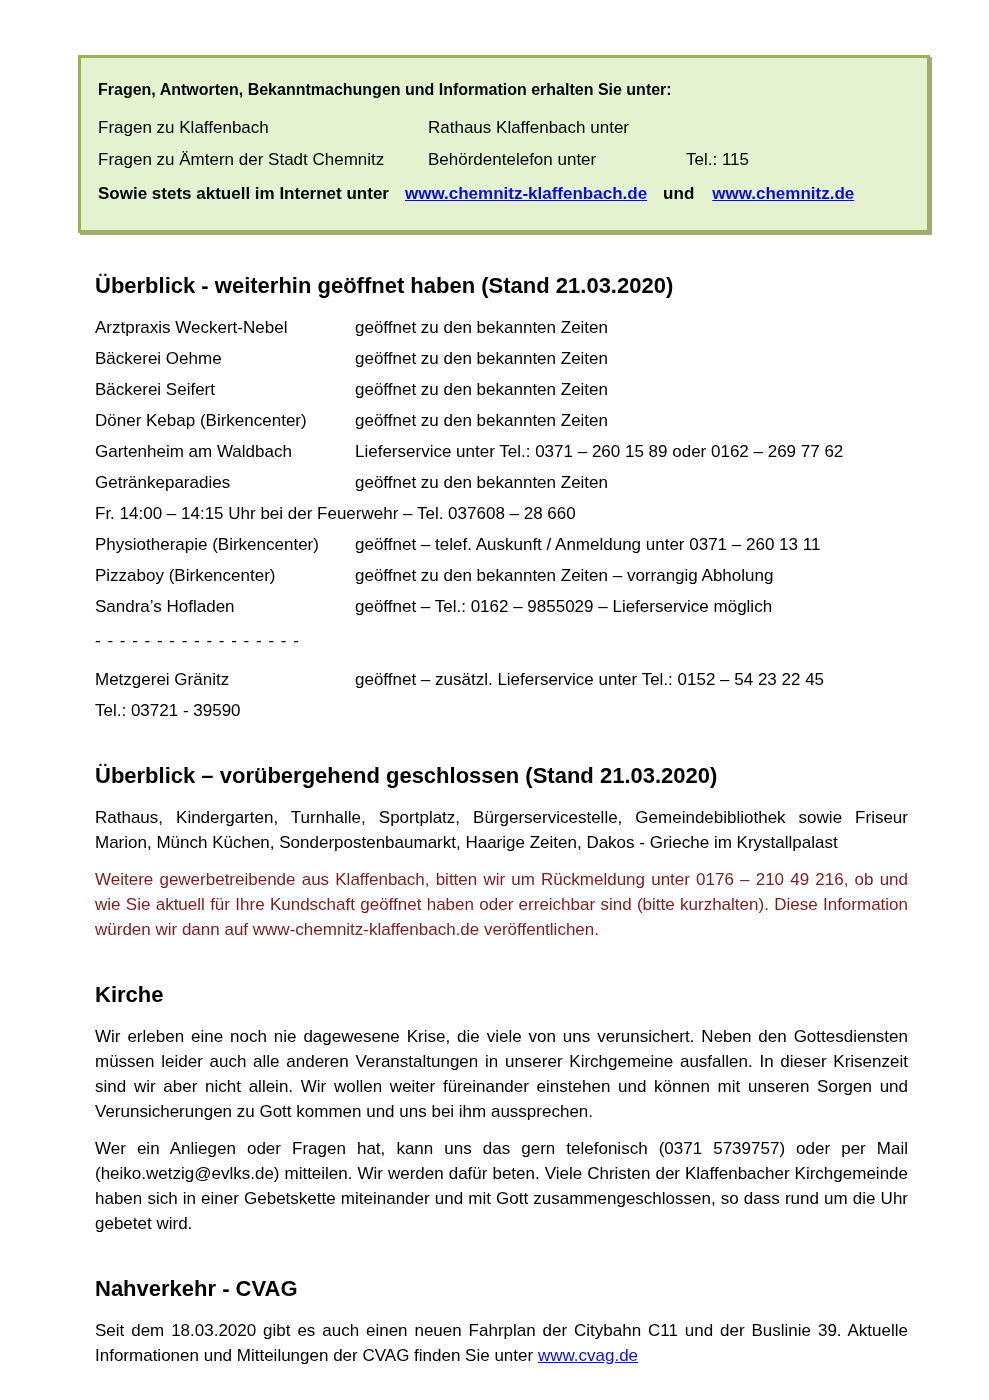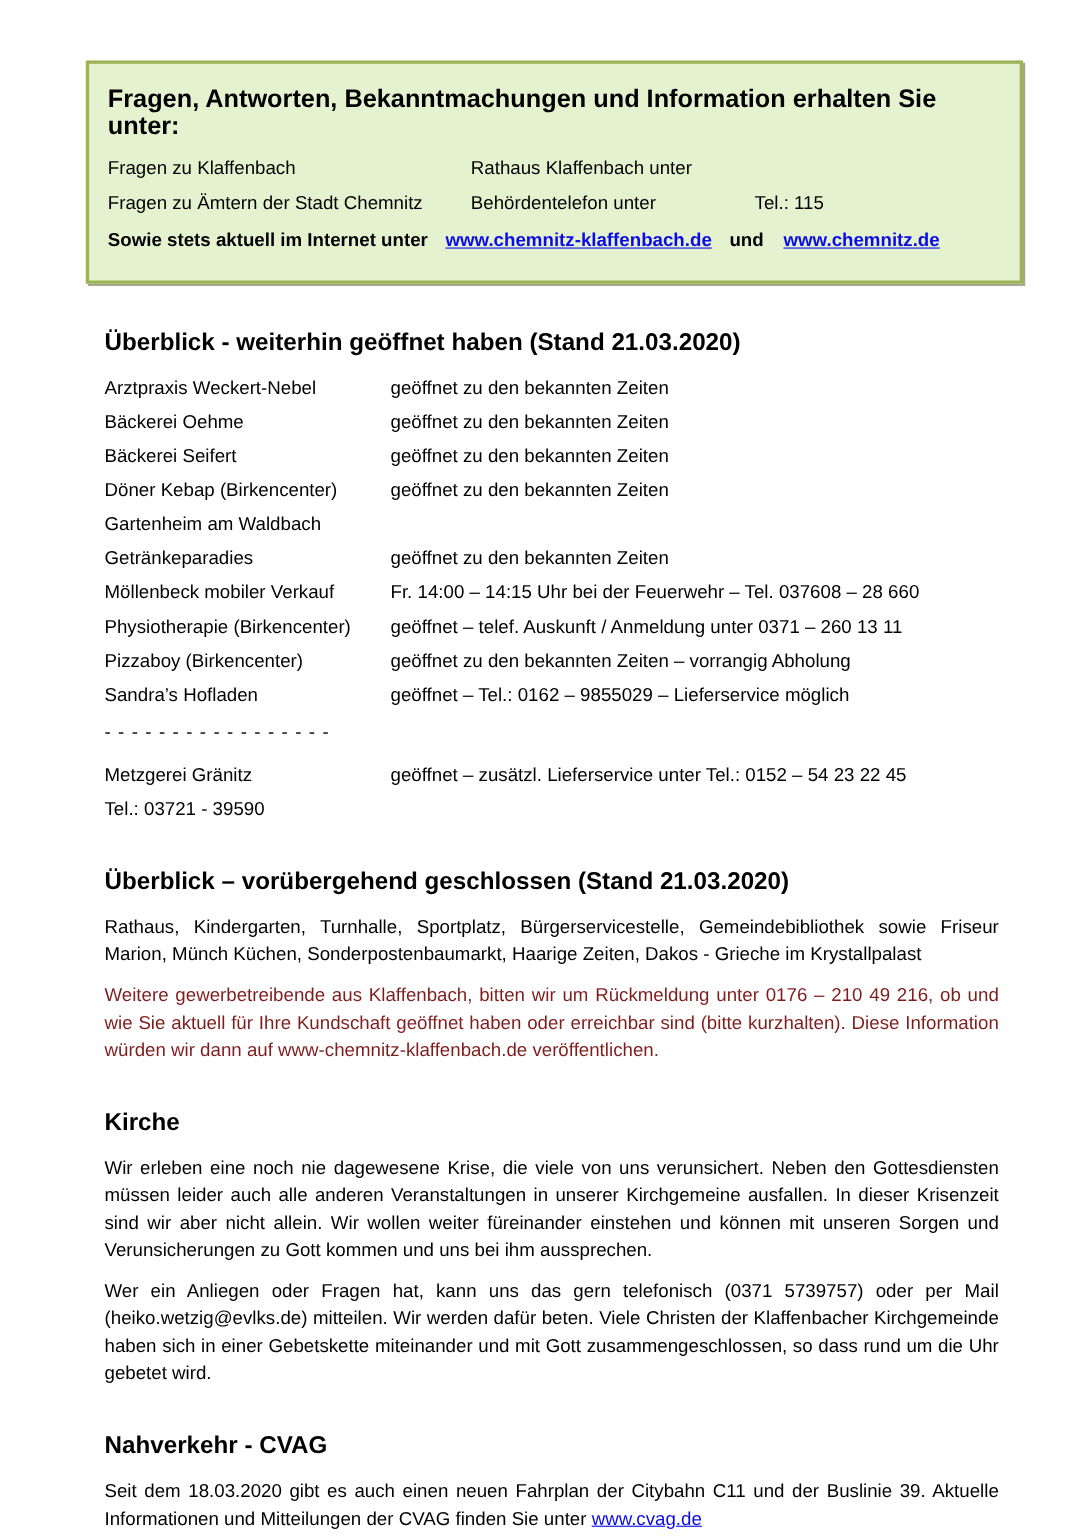--- a/index.html
+++ b/index.html
@@ -21,21 +21,21 @@
     margin: 55px 59px 0 78px;
     background: #e4f2cf;
     border: 3px solid #9cb457;
     box-shadow: 2px 2px 0 rgba(95, 95, 55, 0.55);
     padding: 19px 17px 24px 17px;
     font-size: 17px;
     line-height: 25px;
   }
   .info-box .box-title {
     font-weight: bold;
-    font-size: 23px;
+    font-size: 16px;
   }
   .info-grid {
     display: grid;
     grid-template-columns: 330px 258px 1fr;
     margin-top: 13px;
   }
   .info-grid + .info-grid { margin-top: 7px; }
   .internet-line { margin-top: 9px; font-weight: bold; }
   .internet-line .lnk { margin-left: 16px; margin-top: 46px; }
   .internet-line .conj { margin-left: 16px; margin-right: 2px; }
@@ -117,27 +117,27 @@
         <div class="biz-row">
         <span class="biz-name">Bäckerei Seifert</span>
         <span class="biz-status">geöffnet zu den bekannten Zeiten</span>
       </div>
         <div class="biz-row">
         <span class="biz-name">Döner Kebap (Birkencenter)</span>
         <span class="biz-status">geöffnet zu den bekannten Zeiten</span>
       </div>
         <div class="biz-row">
         <span class="biz-name">Gartenheim am Waldbach</span>
+        <span class="biz-status">Lieferservice unter Tel.: 0371 – 260 15 89 oder 0162 – 269 77 62</span>
       </div>
         <div class="biz-row">
         <span class="biz-name">Getränkeparadies</span>
         <span class="biz-status">geöffnet zu den bekannten Zeiten</span>
       </div>
         <div class="biz-row">
-        <span class="biz-name">Möllenbeck mobiler Verkauf</span>
         <span class="biz-status">Fr. 14:00 – 14:15 Uhr bei der Feuerwehr – Tel. 037608 – 28 660</span>
       </div>
         <div class="biz-row">
         <span class="biz-name">Physiotherapie (Birkencenter)</span>
         <span class="biz-status">geöffnet – telef. Auskunft / Anmeldung unter 0371 – 260 13 11</span>
       </div>
         <div class="biz-row">
         <span class="biz-name">Pizzaboy (Birkencenter)</span>
         <span class="biz-status">geöffnet zu den bekannten Zeiten – vorrangig Abholung</span>
       </div>

